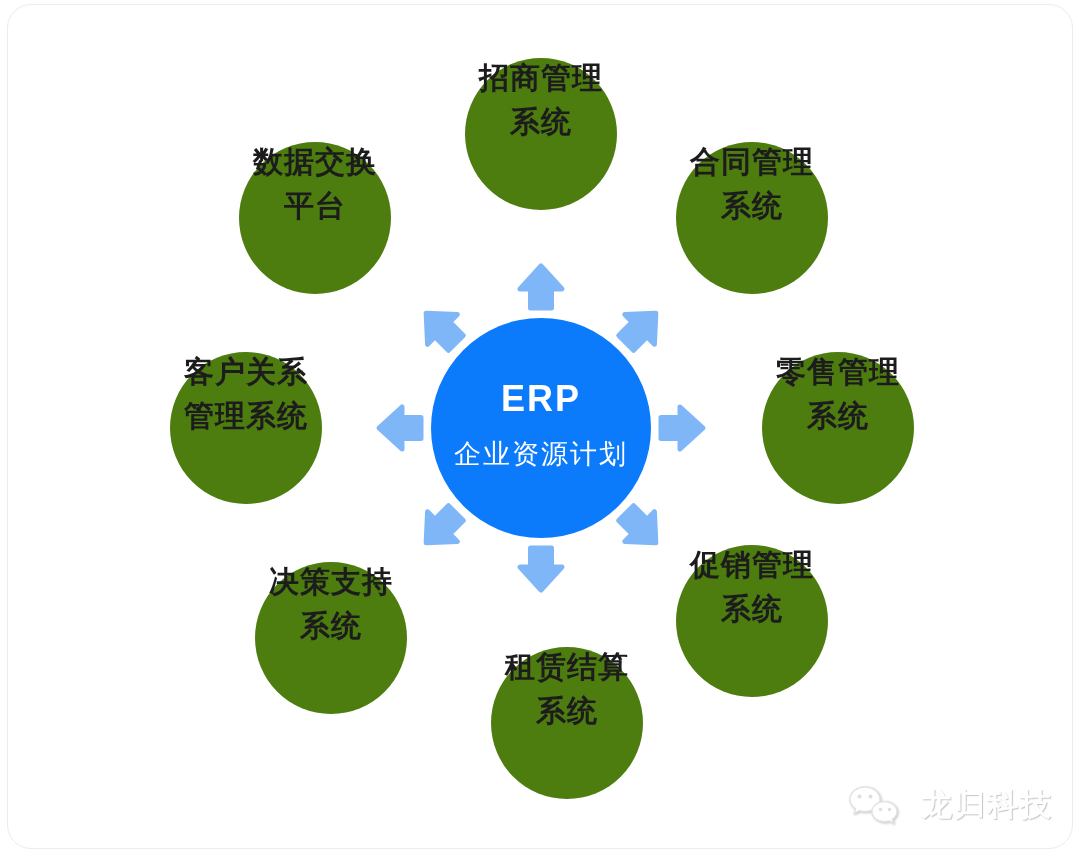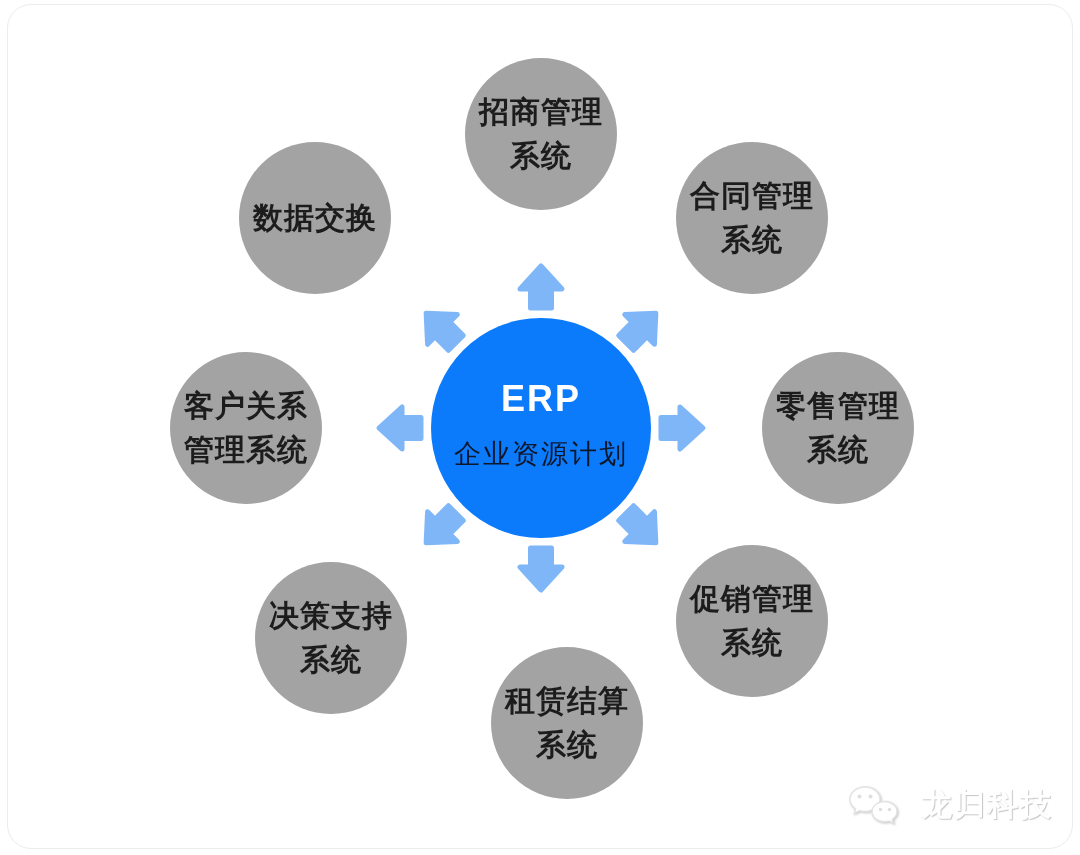--- a/index.html
+++ b/index.html
@@ -21,25 +21,25 @@
     position: absolute;
     left: -7px; top: -4px;
     width: 1080px; height: 855px;
   }
 
   
   .node {
     position: absolute;
     width: 152px; height: 152px;
     border-radius: 50%;
-    background: #a3a3a3;
+    background: #4d7c0f;
     display: flex;
-    align-items: center;
     justify-content: center;
     text-align: center;
+    font-family: Liberation Mono, monospace;
   }
   .node-label {
     font-size: 30px;
     font-weight: 700;
     color: #1c1c1c;
     line-height: 44px;
     letter-spacing: 1px;
   }
   .node-label span { display: block; }
 
@@ -68,21 +68,21 @@
   .erp-title {
     font-size: 36px;
     font-weight: 700;
     color: #ffffff;
     letter-spacing: 2px;
     margin-top: -6px;
   }
   .erp-subtitle {
     font-size: 27px;
     font-weight: 400;
-    color: #0f172a;
+    color: #ffffff;
     letter-spacing: 2px;
     margin-top: 16px;
   }
 
   
   .arrow {
     position: absolute;
     width: 52px; height: 52px;
   }
   .arrow svg { display: block; width: 52px; height: 52px; }
@@ -166,20 +166,21 @@
     <div class="node node-left">
       <div class="node-label">
         <span>客户关系</span>
         <span>管理系统</span>
       </div>
     </div>
 
     <div class="node node-top-left">
       <div class="node-label">
         <span>数据交换</span>
+        <span>平台</span>
       </div>
     </div>
 
     <div class="arrow arrow-n">
       <svg viewBox="0 0 52 52">
           <path d="M26 5 L47 28 H36.5 V47 H15.5 V28 H5 Z" fill="#7fb6f7" stroke="#7fb6f7" stroke-width="5" stroke-linejoin="round"></path>
         </svg>
     </div>
     <div class="arrow arrow-ne">
       <svg viewBox="0 0 52 52">

